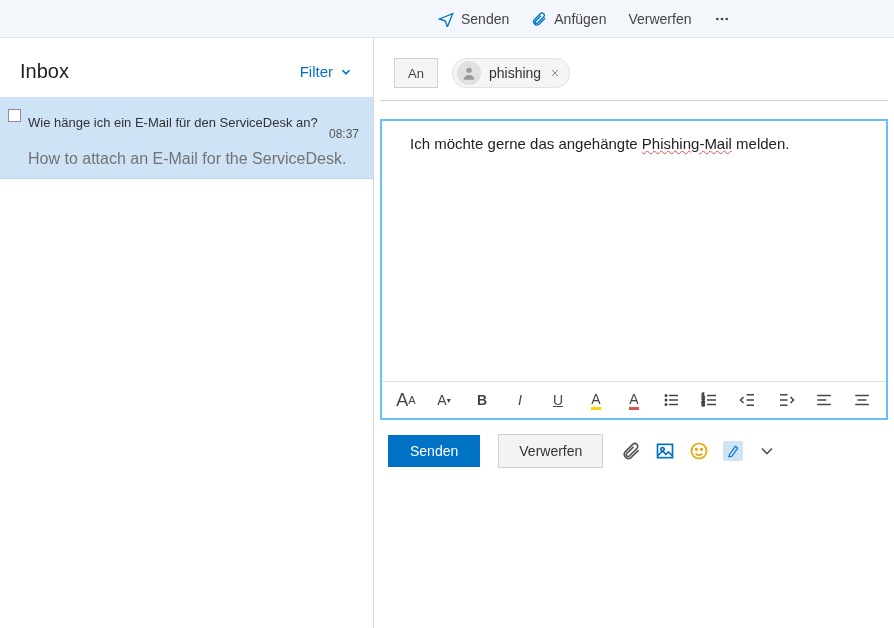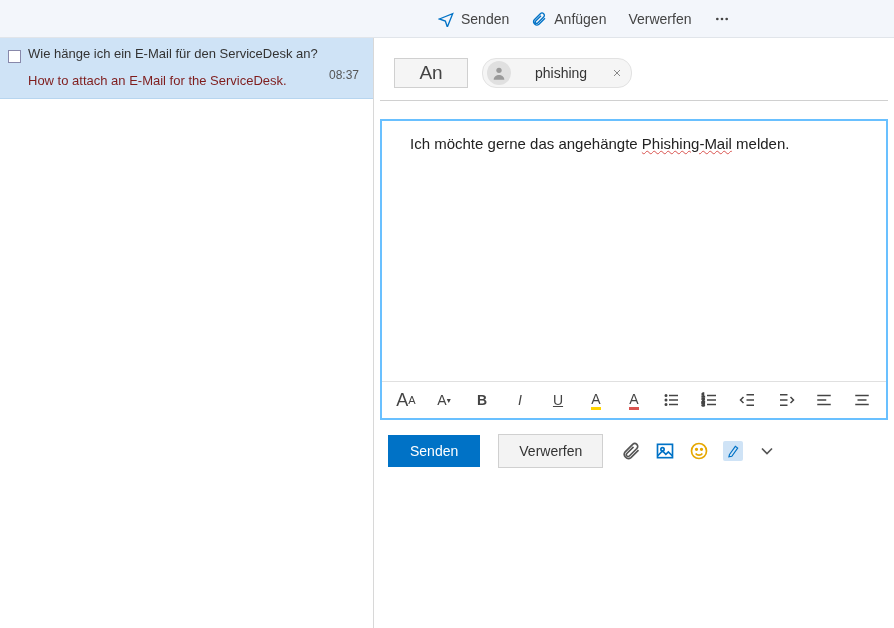--- a/index.html
+++ b/index.html
@@ -14,27 +14,27 @@
 .mail-list { width: 376px; border-right: 1px solid #d8d8d8; background: #fff; }
 .ml-header { display: flex; align-items: center; justify-content: space-between; padding: 22px 20px 14px; }
 .ml-title { font-size: 20px; font-weight: 400; color: #222; }
 .ml-filter { display: flex; align-items: center; gap: 6px; color: #0072c6; cursor: pointer; font-size: 15px; }
 .ml-filter svg { width: 14px; height: 14px; }
 
 .mail-item { background: #cfe3f6; padding: 8px 18px 10px 28px; position: relative; border-bottom: 1px solid #b7d5ef; }
 .mail-checkbox { position: absolute; left: 8px; top: 12px; width: 13px; height: 13px; border: 1px solid #88a; background: #fff; }
 .mail-from { font-size: 16px; color: #333; }
 .mail-time { position: absolute; right: 14px; top: 30px; font-size: 12px; color: #555; }
-.mail-subj { font-size: 13px; color: #333; margin-top: 0; }
-.mail-prev { font-size: 13px; color: #7f1d1d; margin-top: 12px; }
+.mail-subj { font-size: 13px; color: #333; margin-top: 10px; }
+.mail-prev { font-size: 16px; color: #737373; margin-top: 20px; }
 
 .compose { flex: 1; padding: 14px 0 0 0; position: relative; }
 .field-row { display: flex; align-items: center; padding: 6px 14px 12px 14px; border-bottom: 1px solid #d0d0d0; margin: 0 6px; }
-.field-btn { width: 74px; height: 30px; background: #f5f5f5; border: 1px solid #d0d0d0; display: flex; align-items: center; justify-content: center; font-size: 19px; color: #444; cursor: pointer; }
-.chip { display: flex; align-items: center; gap: 24px; margin-left: 14px; background: #f5f5f5; border: 1px solid #e2e2e2; border-radius: 14px; padding: 2px 8px 2px 4px; }
+.field-btn { width: 44px; height: 30px; background: #f5f5f5; border: 1px solid #d0d0d0; display: flex; align-items: center; justify-content: center; font-size: 13px; color: #444; cursor: pointer; }
+.chip { display: flex; align-items: center; gap: 8px; margin-left: 14px; background: #f5f5f5; border: 1px solid #e2e2e2; border-radius: 14px; padding: 2px 8px 2px 4px; }
 .avatar { width: 24px; height: 24px; border-radius: 50%; background: #e0e0e0; display: flex; align-items: center; justify-content: center; }
 .avatar svg { width: 16px; height: 16px; fill: #9a9a9a; }
 .chip-close { width: 12px; height: 12px; cursor: pointer; color: #888; }
 
 .sep-top { height: 12px; }
 .subject-row { padding: 10px 18px 6px; border-bottom: 1px solid #d0d0d0; margin: 0 6px; }
 .subject-input { border: none; outline: none; width: 100%; font-size: 13px; color: #555; background: transparent; }
 .spellwave { text-decoration: underline wavy #d9534f; text-decoration-thickness: 1px; }
 
 .body-frame { margin: 6px 6px 0 6px; border: 2px solid #69c0ff; border-top: 2px solid #69c0ff; background: #fff; }
@@ -74,20 +74,29 @@
     <svg class="icon" viewBox="0 0 24 24" fill="#444">
         <circle cx="5" cy="12" r="2"></circle>
         <circle cx="12" cy="12" r="2"></circle>
         <circle cx="19" cy="12" r="2"></circle>
       </svg>
   </div>
 </div>
 
 <div class="app-body">
   <div class="mail-list">
+    <div class="ml-header">
+      <div class="ml-title">Inbox</div>
+      <div class="ml-filter">
+        <span>Filter</span>
+        <svg viewBox="0 0 24 24" fill="none" stroke="#0072c6" stroke-width="3">
+            <path d="M6 9l6 6 6-6"></path>
+          </svg>
+      </div>
+    </div>
     <div class="mail-item">
       <div class="mail-checkbox"></div>
       <div class="mail-time">08:37</div>
       <div class="mail-subj">Wie hänge ich ein E-Mail für den ServiceDesk an?</div>
       <div class="mail-prev">How to attach an E-Mail for the ServiceDesk.</div>
     </div>
   </div>
 
   <div class="compose">
     <div class="field-row">

